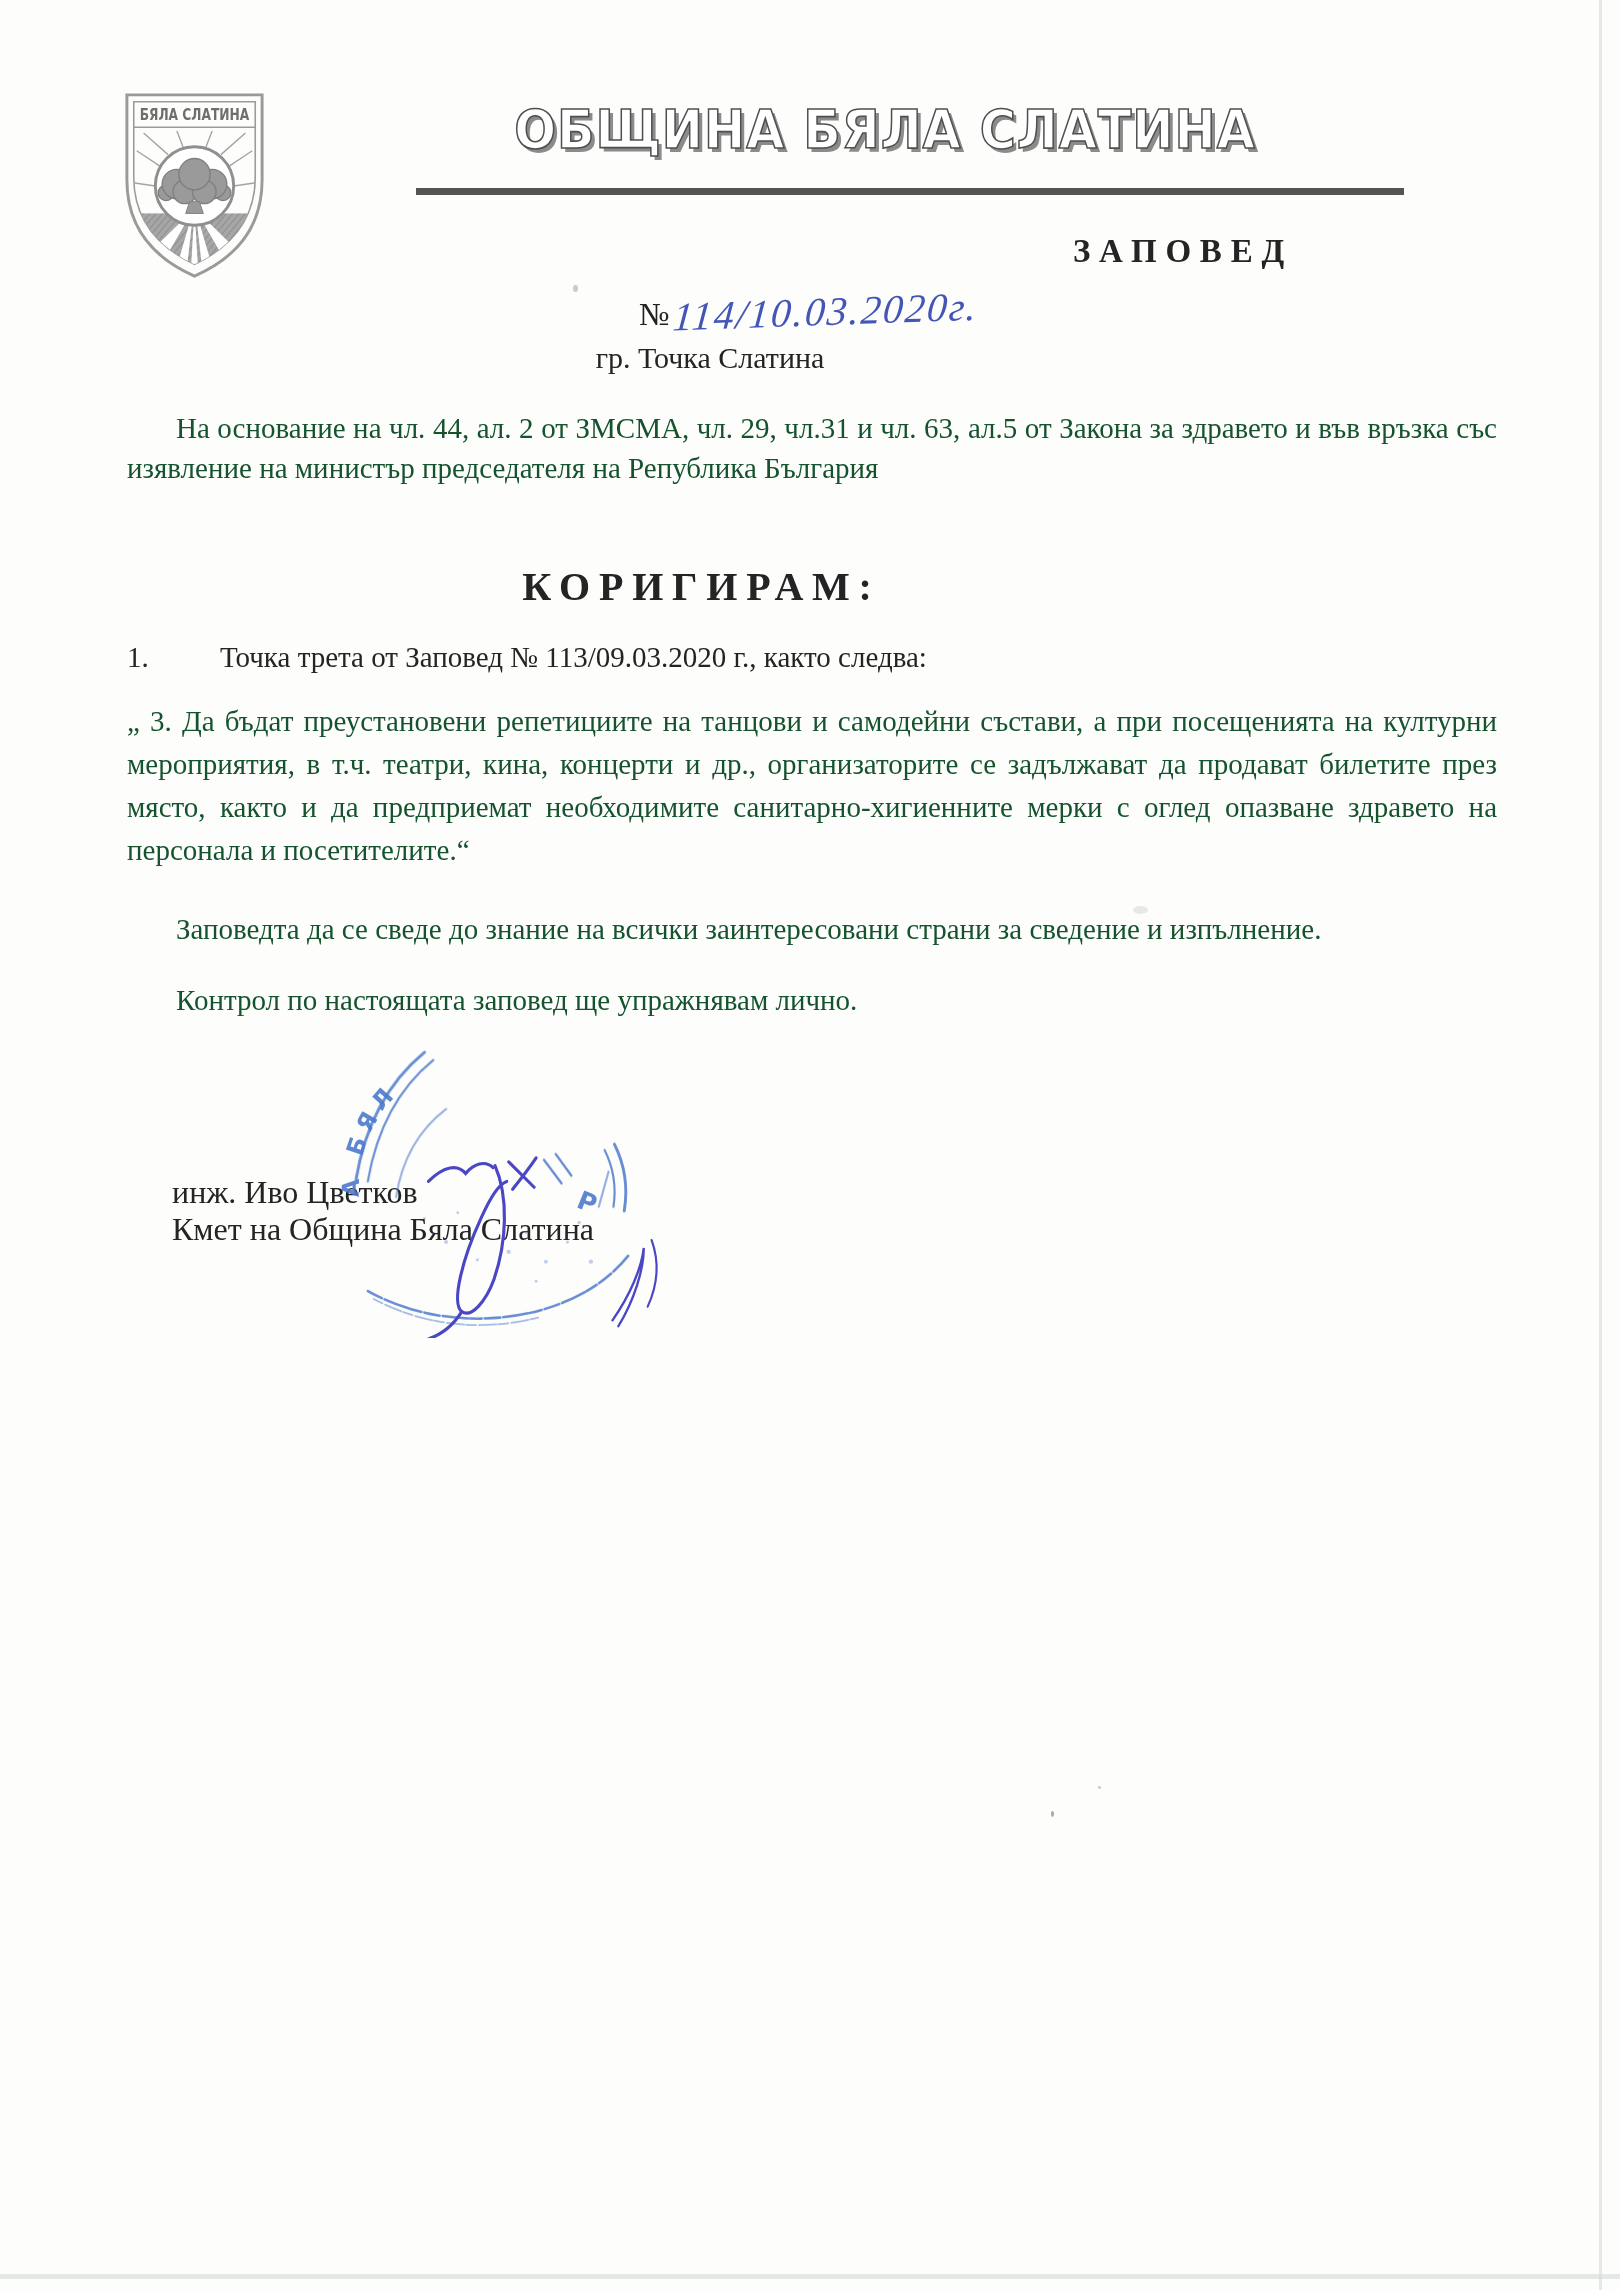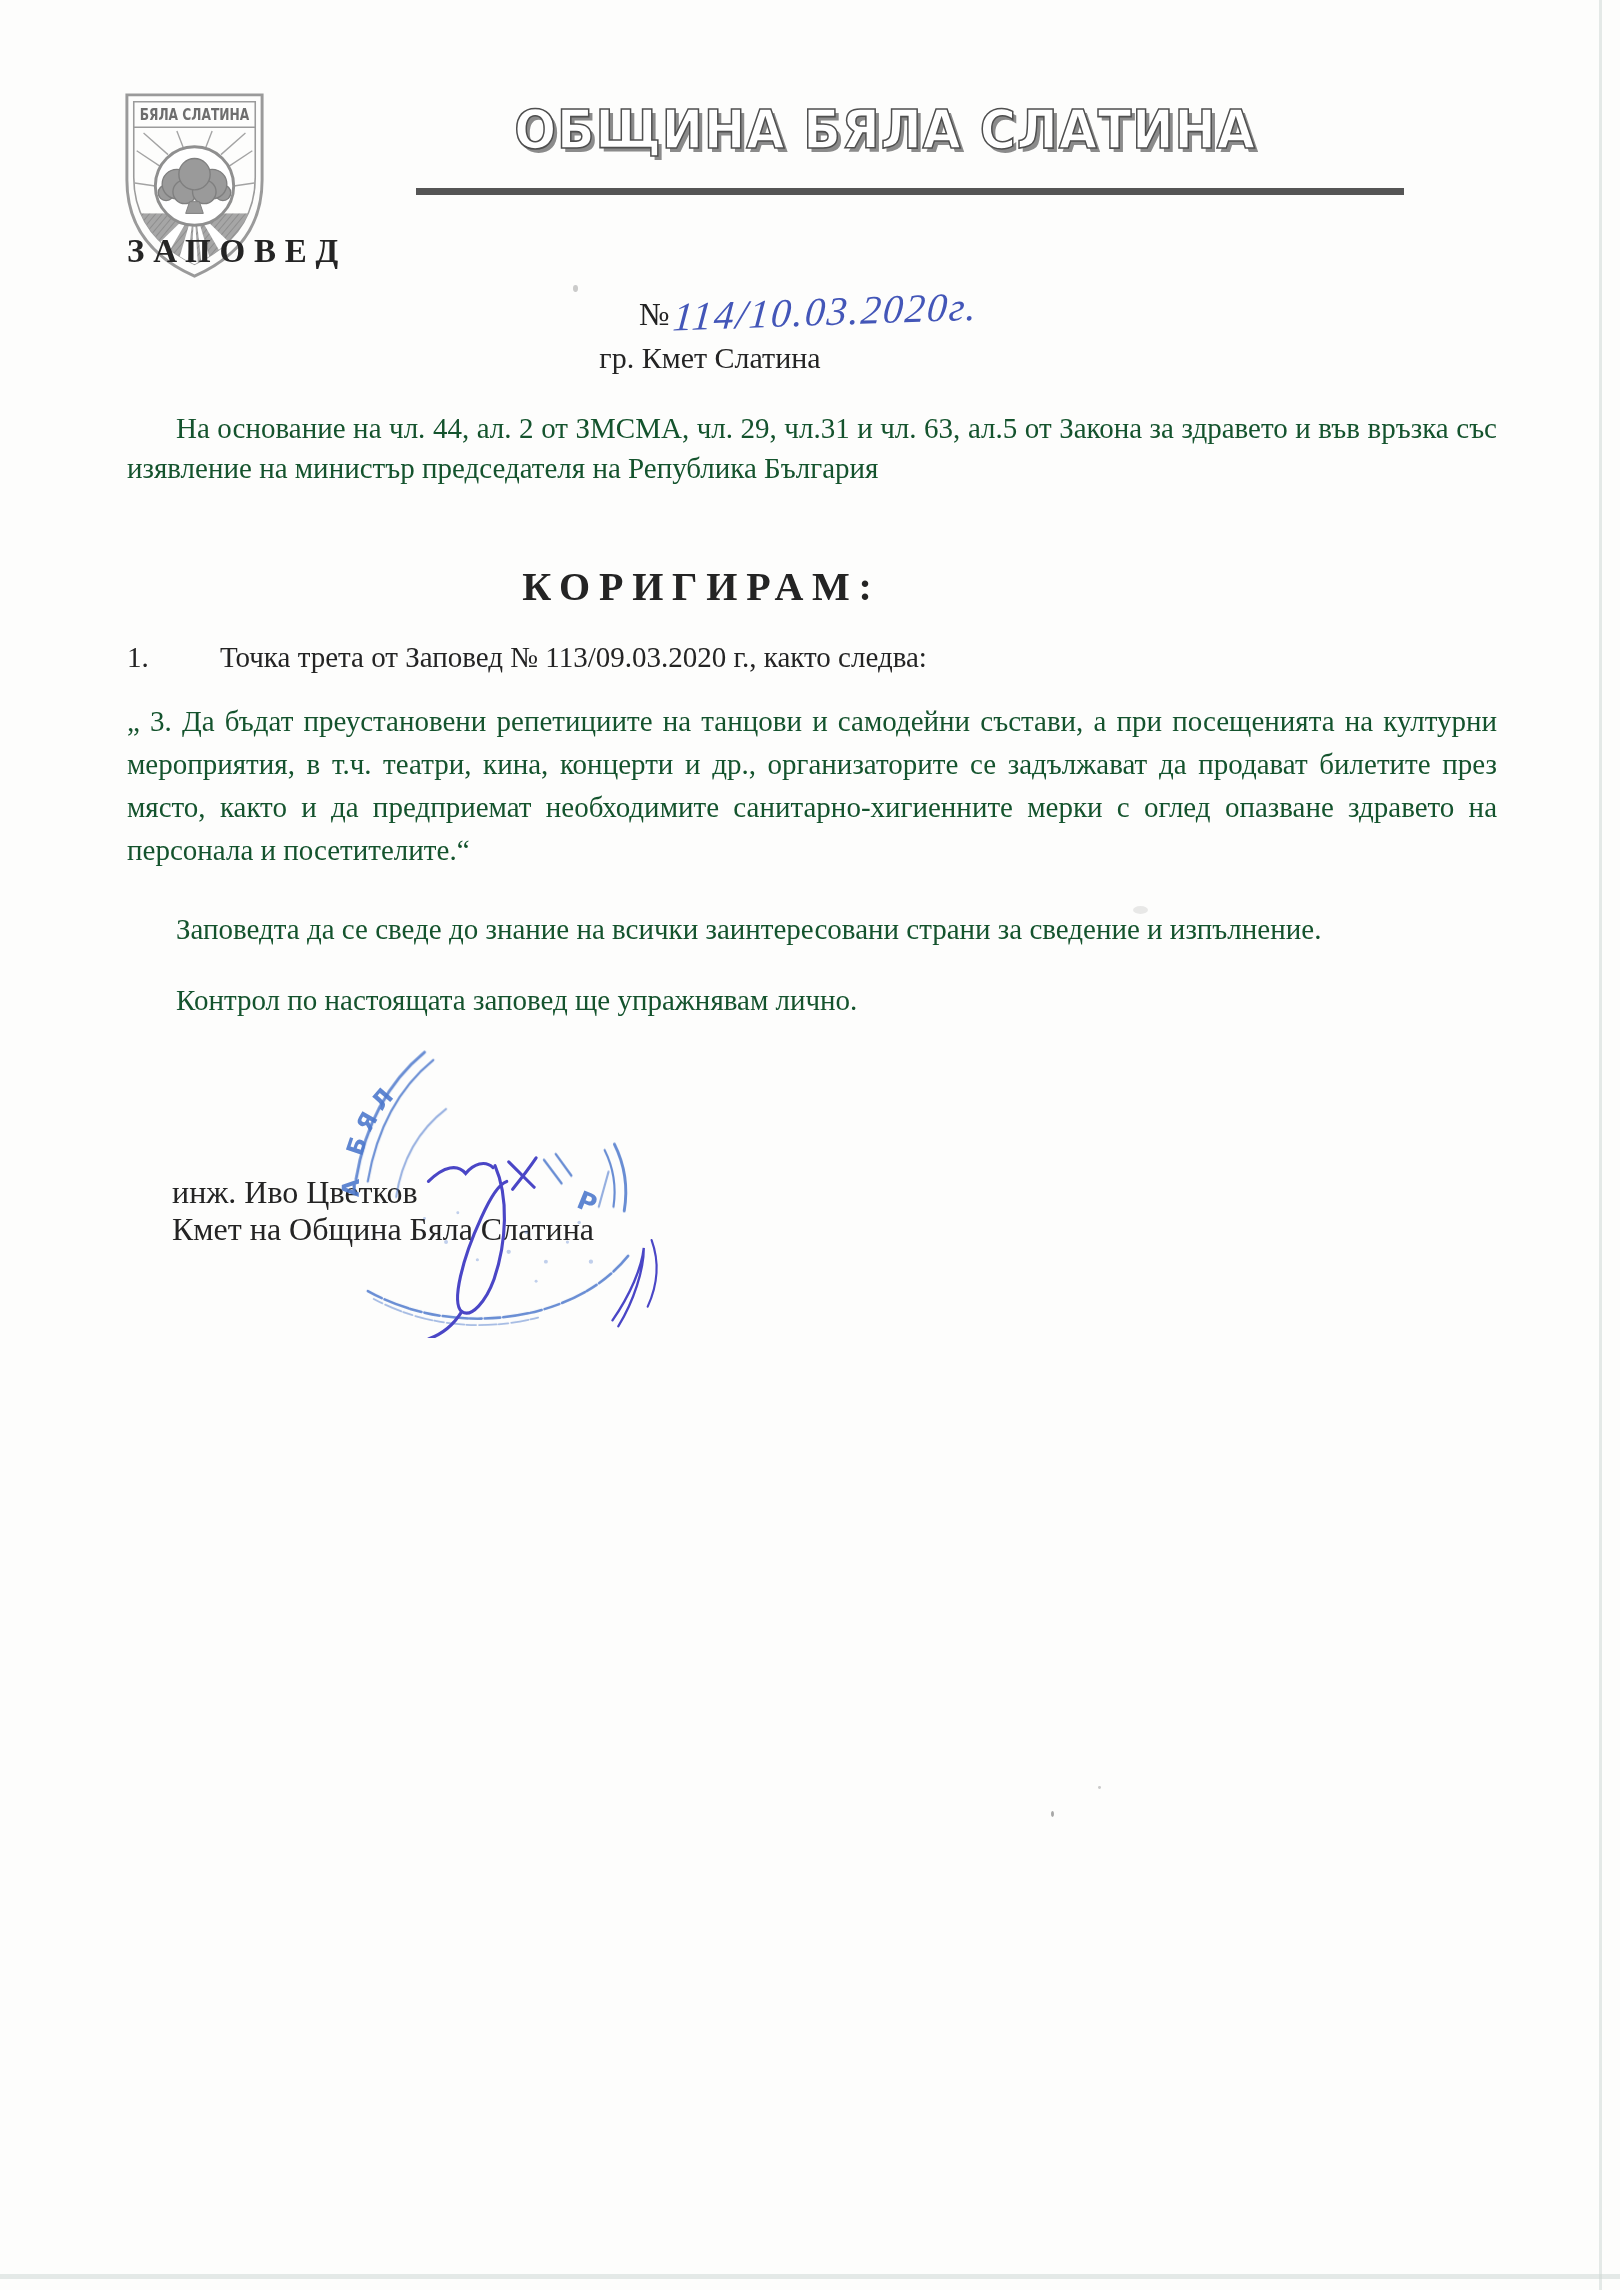--- a/index.html
+++ b/index.html
@@ -25,21 +25,21 @@
     transform:scaleX(0.93);transform-origin:50% 50%;
     white-space:nowrap;
   }
   .header-rule{
     position:absolute;left:416px;top:188px;width:988px;height:6.9px;
     background:#3d3d3d;opacity:0.88;
   }
   
   .order-title{
     position:absolute;left:127px;top:233px;width:1166px;
-    text-align:left;font-weight:bold;font-size:33px;letter-spacing:8.8px;
+    text-align:right;font-weight:bold;font-size:33px;letter-spacing:8.8px;
   }
   .order-number{
     position:absolute;left:639px;top:288px;white-space:nowrap;
   }
   .number-prefix{font-size:32px;color:#222;vertical-align:baseline;}
   .number-handwritten{
     display:inline-block;margin-left:3.9px;
     font-style:italic;font-size:40px;letter-spacing:2px;
     color:#4356b8;
     transform:rotate(-2deg) skewX(-7deg);
@@ -145,21 +145,21 @@
     </svg>
   </div>
 
   <div class="header-title">ОБЩИНА БЯЛА СЛАТИНА</div>
   <div class="header-rule"></div>
 
   <div class="order-title">ЗАПОВЕД</div>
   <div class="order-number">
     <span class="number-prefix">№</span><span class="number-handwritten">114/10.03.2020г.</span>
   </div>
-  <div class="order-city">гр. Кмет Слатина</div>
+  <div class="order-city">гр. Точка Слатина</div>
 
   <div class="para indent preamble">На основание на чл. 44, ал. 2 от ЗМСМА, чл. 29, чл.31 и чл. 63, ал.5 от Закона за здравето и във връзка със изявление на министър председателя на Република България</div>
 
   <div class="section-heading">КОРИГИРАМ:</div>
 
   <div class="list-item">
     <span class="item-number">1.</span>
     <span class="item-text">Точка трета от Заповед № 113/09.03.2020 г., както следва:</span>
   </div>
 

